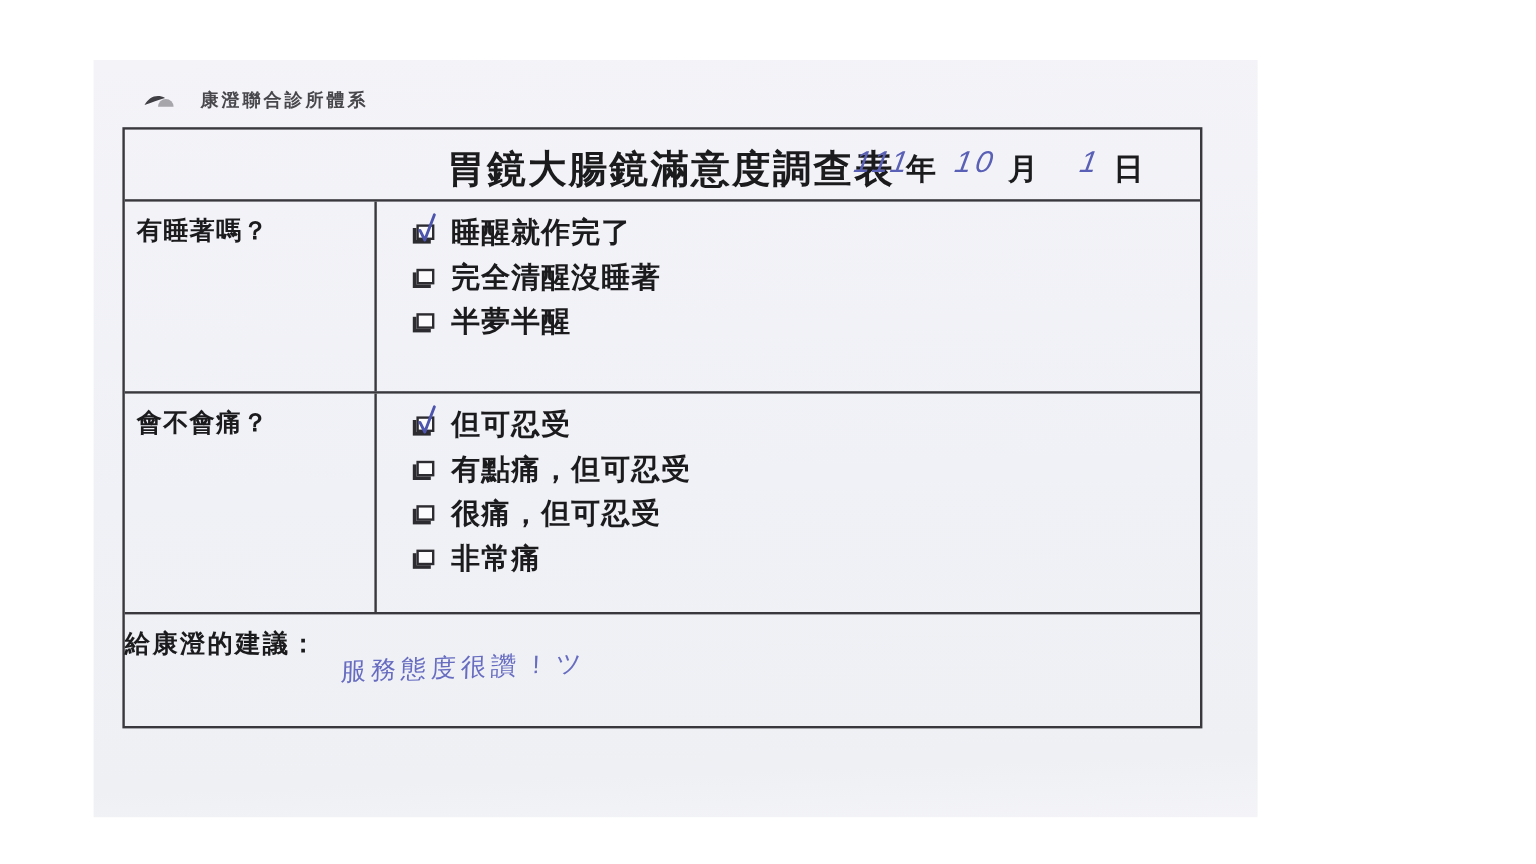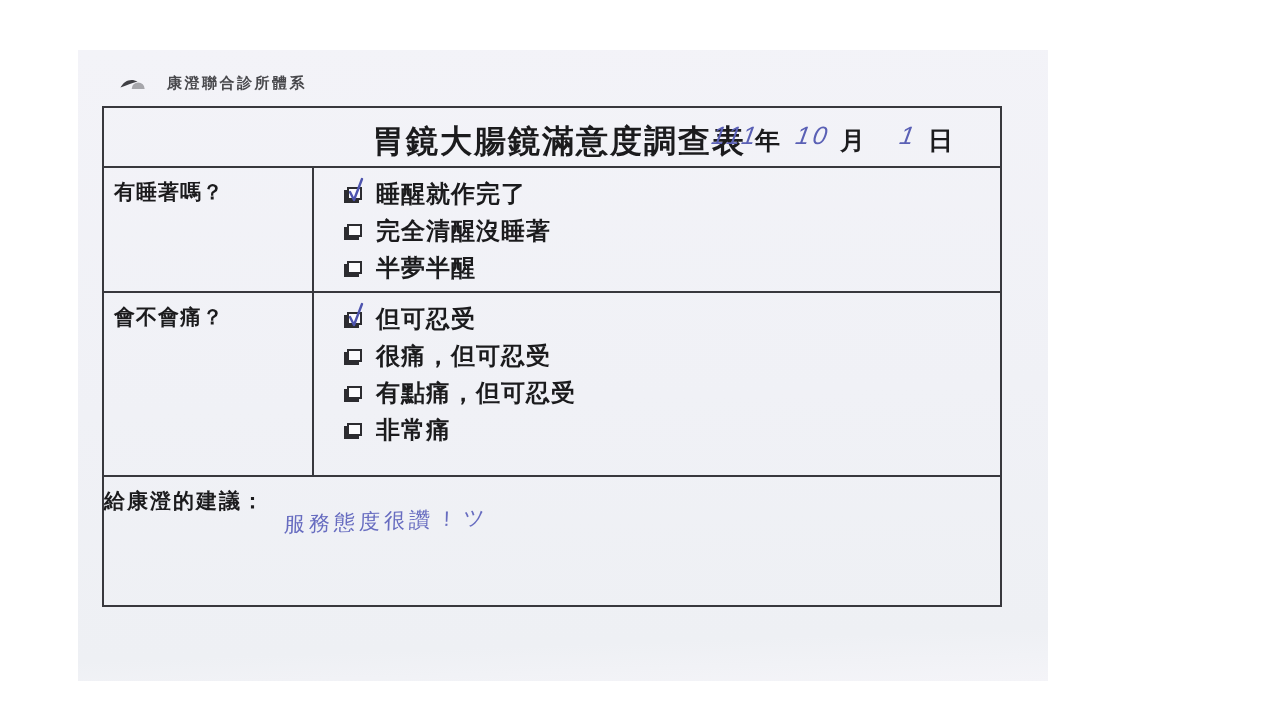--- a/index.html
+++ b/index.html
@@ -60,21 +60,21 @@
     font-style: italic;
   }
   .hw-date {
     position: absolute;
     top: 13px;
     font-size: 25px;
     letter-spacing: 3px;
     transform: skewX(-10deg);
   }
   .q-row { display: flex; }
-  .q-row-1 { height: 125px; }
+  .q-row-1 { height: 160px; }
   .q-row-2 { height: 184px; }
   .q-cell {
     width: 210px;
     border-right: 2px solid #38383d;
     padding: 10px 0 0 10px;
     flex: none;
   }
   .q-label {
     font-size: 21px;
     font-weight: 600;
@@ -190,27 +190,27 @@
             <svg class="tick" viewBox="0 0 19 26">
               <path d="M3 15 L7 23 L15 2" fill="none" stroke="#4d54ae" stroke-width="2.4" stroke-linecap="round" stroke-linejoin="round"></path>
             </svg>
           </span>
           <span class="opt-label">但可忍受</span>
         </div>
         <div class="opt" data-checked="false">
           <span class="cb">
             
           </span>
+          <span class="opt-label">有點痛，但可忍受</span>
+        </div>
+        <div class="opt" data-checked="false">
+          <span class="cb">
+            
+          </span>
           <span class="opt-label">很痛，但可忍受</span>
-        </div>
-        <div class="opt" data-checked="false">
-          <span class="cb">
-            
-          </span>
-          <span class="opt-label">有點痛，但可忍受</span>
         </div>
         <div class="opt" data-checked="false">
           <span class="cb">
             
           </span>
           <span class="opt-label">非常痛</span>
         </div>
       </div>
     </div>
 

